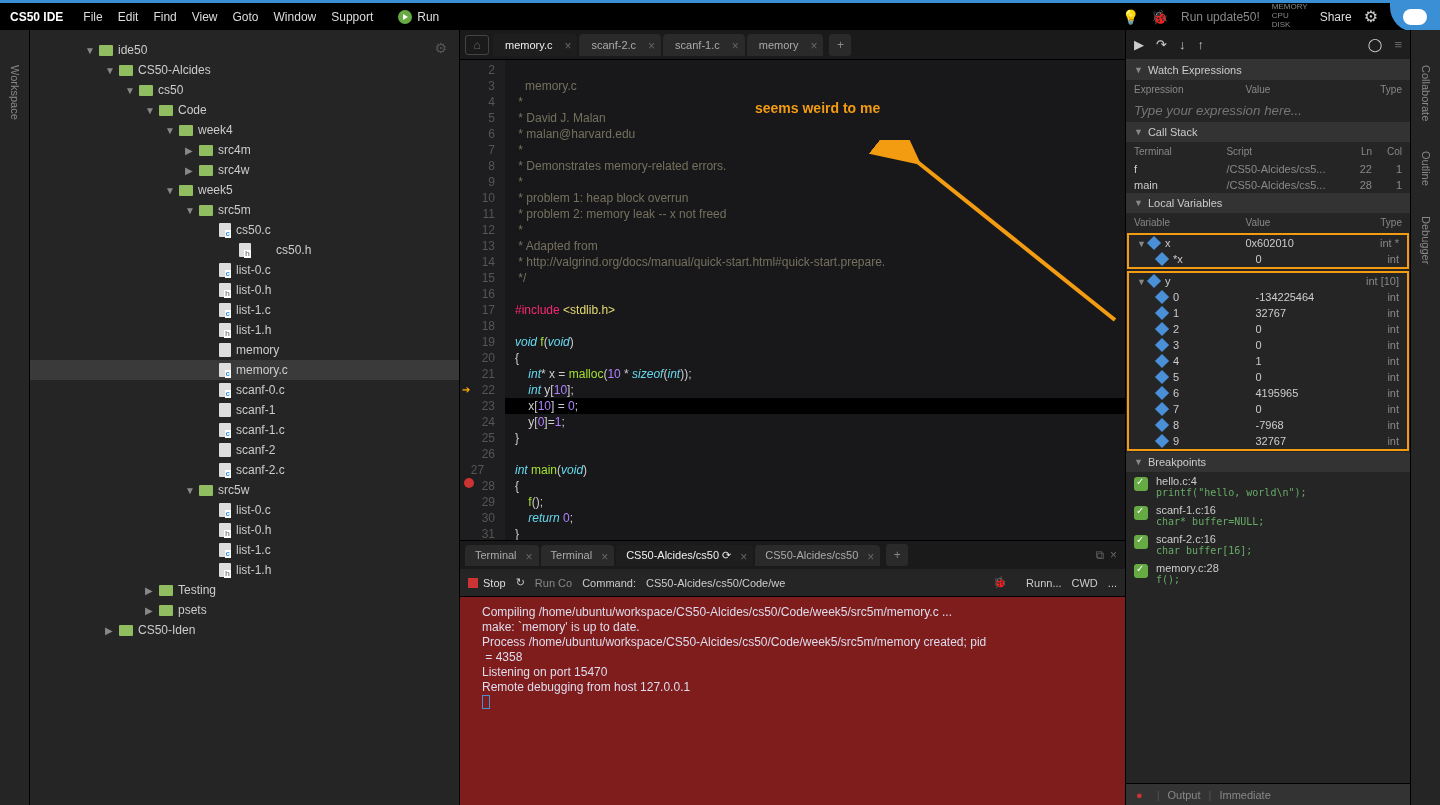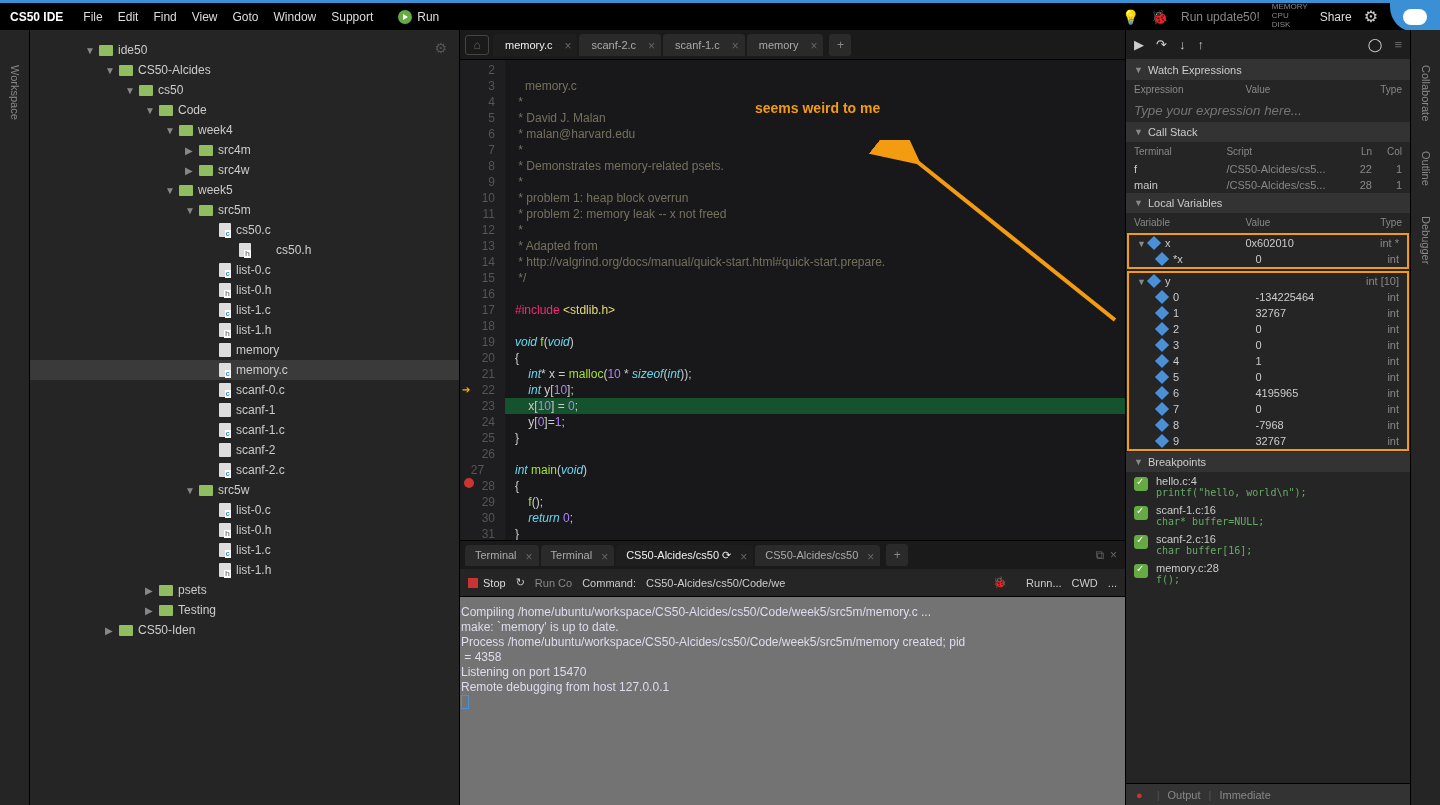--- a/index.html
+++ b/index.html
@@ -48,40 +48,40 @@
 .editor-tab.active { background: #1e1e1e; color: #eee; }
 .tab-close { position: absolute; right: 6px; top: 5px; color: #666; font-size: 12px; }
 .tab-plus { background: #2a2a2a; width: 22px; height: 22px; display: flex; align-items: center; justify-content: center; color: #888; border-radius: 3px; margin-left: 4px; cursor: pointer; }
 .tab-home { width: 24px; display: flex; justify-content: center; color: #666; border: 1px solid #444; border-radius: 3px; padding: 2px 0; margin-right: 4px; }
 
 .editor-area { flex: 1; background: #18181a; display: flex; position: relative; font-family: 'Menlo', 'Consolas', monospace; font-size: 12px; overflow: hidden; }
 .gutter { width: 45px; background: #1e1e20; text-align: right; padding-right: 10px; color: #555; line-height: 16px; padding-top: 2px; position: relative; }
 .gutter-bp { position: absolute; left: 4px; width: 10px; height: 10px; background: #c33; border-radius: 50%; }
 .gutter-arrow { position: absolute; left: 2px; color: #fa0; font-size: 10px; }
 .code-body { flex: 1; padding: 2px 10px; line-height: 16px; white-space: pre; color: #ccc; position: relative; }
-.code-line.highlight { background: #14532d; margin: 0 -10px; padding: 0 10px; }
+.code-line.highlight { background: #000000; margin: 0 -10px; padding: 0 10px; }
 .kw { color: #66d9ef; font-style: italic; }
 .str { color: #e6db74; }
 .cm { color: #75715e; }
 .num { color: #ae81ff; }
 .fn { color: #a6e22e; }
 .inc { color: #f92672; }
 .annotation { position: absolute; color: #f39c12; font-size: 14px; font-weight: bold; }
 .arrow-svg { position: absolute; }
 
 .bottom-panel { height: 265px; border-top: 1px solid #000; display: flex; flex-direction: column; background: #0a2030; }
 .term-tabs { background: #1a1a1a; height: 28px; display: flex; align-items: center; padding-left: 5px; }
 .term-tab { background: #2a2a2a; padding: 4px 22px 4px 10px; margin-right: 2px; position: relative; cursor: pointer; color: #aaa; font-size: 11px; border-top-left-radius: 4px; border-top-right-radius: 4px; }
 .term-tab.active { background: #1e1e1e; color: #eee; }
 .term-toolbar { background: #252525; height: 28px; display: flex; align-items: center; padding: 0 8px; gap: 10px; border-bottom: 1px solid #000; font-size: 11px; }
 .stop-btn { display: flex; align-items: center; gap: 5px; color: #ddd; }
 .stop-sq { width: 10px; height: 10px; background: #c33; }
 .runner-field { color: #888; }
 .running-badge { color: #6a4; padding-left: 9px; }
-.term-body { flex: 1; padding: 8px 1px; font-family: monospace; font-size: 12px; color: #dde; line-height: 15px; white-space: pre-wrap; background: #737373; }
+.term-body { flex: 1; padding: 8px 22px; font-family: monospace; font-size: 12px; color: #dde; line-height: 15px; white-space: pre-wrap; background: #7f1d1d; }
 .term-cursor { display: inline-block; width: 8px; height: 14px; border: 1px solid #4a90d9; }
 
 .debugger-panel { width: 285px; background: #252525; border-left: 1px solid #000; display: flex; flex-direction: column; font-size: 11px; overflow-y: auto; }
 .dbg-toolbar { height: 30px; display: flex; align-items: center; padding: 0 8px; gap: 12px; border-bottom: 1px solid #333; background: #1e1e1e; }
 .dbg-btn { color: #ccc; cursor: pointer; font-size: 13px; }
 .dbg-section-head { background: #333; padding: 4px 8px; display: flex; align-items: center; color: #ccc; cursor: pointer; }
 .dbg-section-head::before { content: '▼'; font-size: 9px; margin-right: 5px; color: #888; }
 .dbg-cols { display: flex; padding: 4px 8px; color: #888; font-size: 10px; }
 .dbg-cols > div:nth-child(1) { flex: 1.4; }
 .dbg-cols > div:nth-child(2) { flex: 1.4; }
@@ -286,26 +286,26 @@
           <span>list-1.c</span>
         </div>
         <div class="tree-item tree-indent-6" style="padding-left: 175px;">
           <span style="width:14px"></span>
           <span class="file-icon h"></span>
           <span>list-1.h</span>
         </div>
         <div class="tree-item tree-indent-4">
           <span class="tree-arrow right"></span>
           <span class="folder-icon"></span>
-          <span>psets</span>
+          <span>Testing</span>
         </div>
         <div class="tree-item tree-indent-4">
           <span class="tree-arrow right"></span>
           <span class="folder-icon"></span>
-          <span>Testing</span>
+          <span>psets</span>
         </div>
         <div class="tree-item tree-indent-2">
           <span class="tree-arrow right"></span>
           <span class="folder-icon"></span>
           <span>CS50-Iden</span>
         </div>
       </div>
   </div>
 
   <div class="center-col">
@@ -353,21 +353,21 @@
           <div style="position: relative;">29</div>
           <div style="position: relative;">30</div>
           <div style="position: relative;">31</div>
         </div>
       <div class="code-body">
 <span class="cm">   memory.c</span>
 <span class="cm"> *</span>
 <span class="cm"> * David J. Malan</span>
 <span class="cm"> * malan@harvard.edu</span>
 <span class="cm"> *</span>
-<span class="cm"> * Demonstrates memory-related psets.</span>
+<span class="cm"> * Demonstrates memory-related errors.</span>
 <span class="cm"> *</span>
 <span class="cm"> * problem 1: heap block overrun</span>
 <span class="cm"> * problem 2: memory leak -- x not freed</span>
 <span class="cm"> *</span>
 <span class="cm"> * Adapted from</span>
 <span class="cm"> * http://valgrind.org/docs/manual/quick-start.html#quick-start.prepare.</span>
 <span class="cm"> */</span>
 
 <span class="inc">#include</span> <span class="str">&lt;stdlib.h&gt;</span>
 

